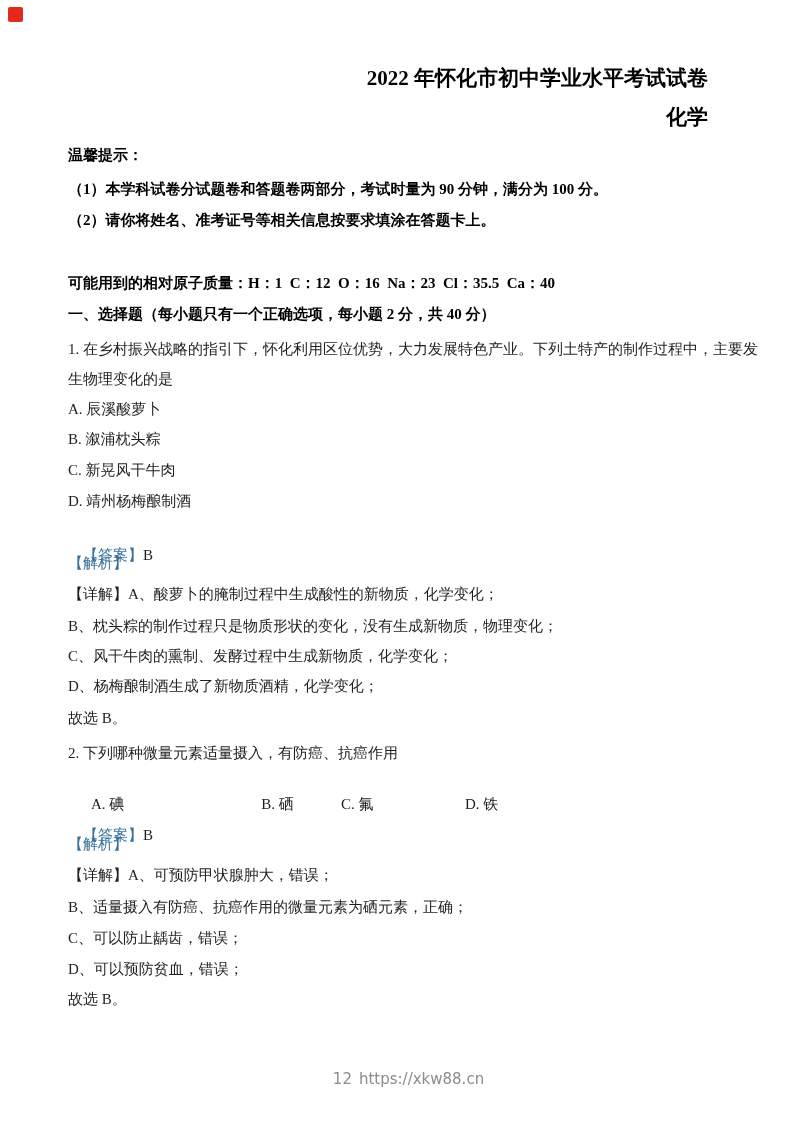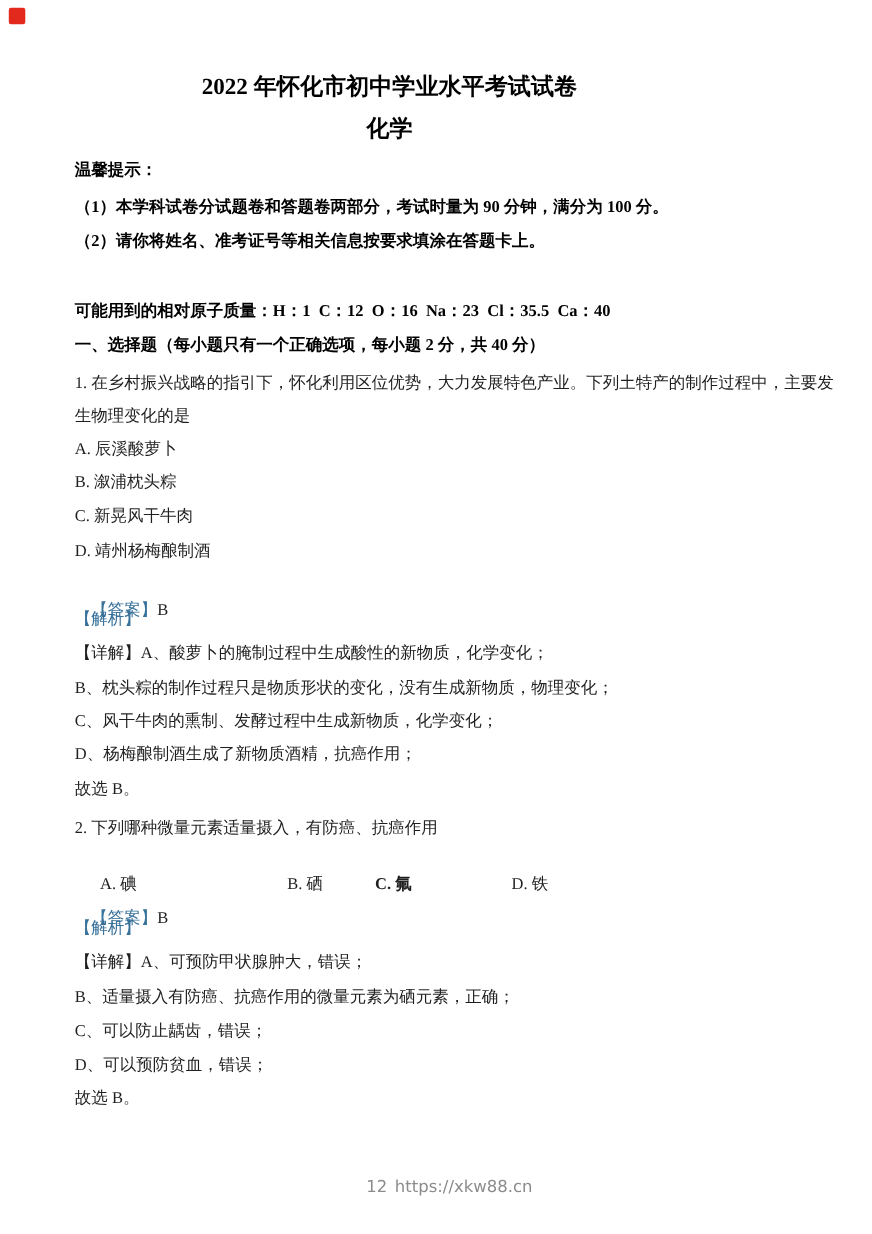--- a/index.html
+++ b/index.html
@@ -20,27 +20,27 @@
   }
   .line{
     position:absolute;
     left:68px;
     font-size:15px;
     line-height:21px;
     white-space:pre;
     color:var(--ink);
   }
   .bold{font-weight:bold;color:#000000;}
-  .center{left:0;width:708px;text-align:center;}
+  .center{left:0;width:708px;text-align:right;}
   .title{font-size:21px;line-height:26px;}
   .blue{color:var(--label-blue);}
   .opt-col{display:inline-block;}
   .opt-col.c1{width:123px;margin-left:8px;}
   .opt-col.c2{width:127px;text-align:center;}
-  .opt-col.c3{width:124px;font-weight:bold;}
+  .opt-col.c3{width:124px;}
   .corner-icon{
     position:absolute;top:7px;left:8px;
     width:15px;height:15px;
     background:var(--corner-red);
     border-radius:2px;
   }
   .footer{
     position:absolute;top:1069px;left:0;width:793px;
     text-align:center;
     font-family:"DejaVu Sans","Liberation Sans",sans-serif;
@@ -76,21 +76,21 @@
   <div class="line" style="top:491px">D. 靖州杨梅酿制酒</div>
 
   <div class="line" style="top:524px">
     <span class="blue">【答案】</span><span>B</span>
   </div>
   <div class="line blue" style="top:553px">【解析】</div>
 
   <div class="line" style="top:584px">【详解】A、酸萝卜的腌制过程中生成酸性的新物质，化学变化；</div>
   <div class="line" style="top:616px">B、枕头粽的制作过程只是物质形状的变化，没有生成新物质，物理变化；</div>
   <div class="line" style="top:646px">C、风干牛肉的熏制、发酵过程中生成新物质，化学变化；</div>
-  <div class="line" style="top:676px">D、杨梅酿制酒生成了新物质酒精，抗癌作用；</div>
+  <div class="line" style="top:676px">D、杨梅酿制酒生成了新物质酒精，化学变化；</div>
   <div class="line" style="top:708px">故选 B。</div>
 
   <div class="line" style="top:743px">2. 下列哪种微量元素适量摄入，有防癌、抗癌作用</div>
 
   <div class="line" style="top:773px">
     <span class="opt-col c1">A. 碘</span><span class="opt-col c2">B. 硒</span><span class="opt-col c3">C. 氟</span><span class="opt-col">D. 铁</span>
   </div>
 
   <div class="line" style="top:804px">
     <span class="blue">【答案】</span><span>B</span>

